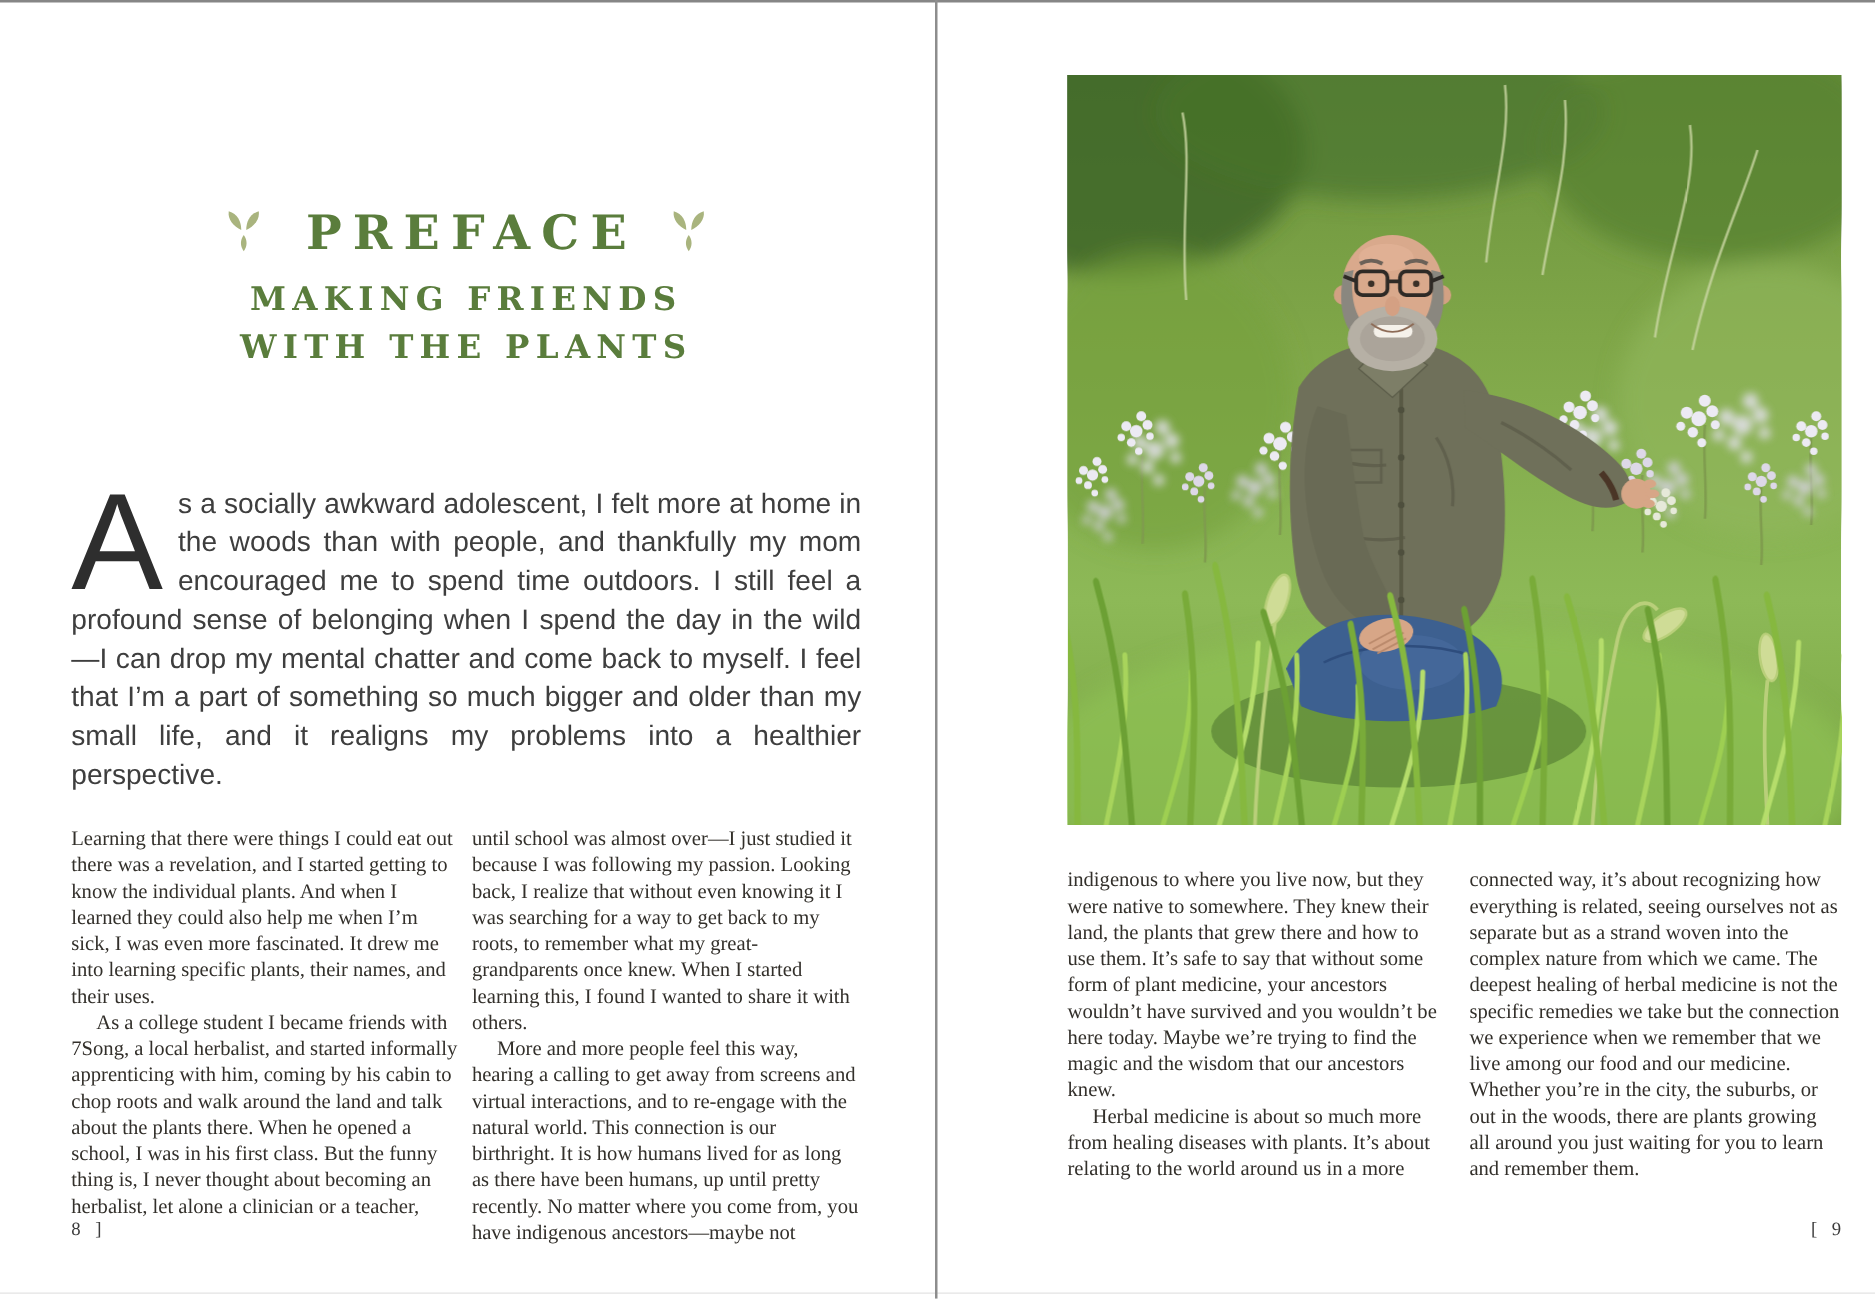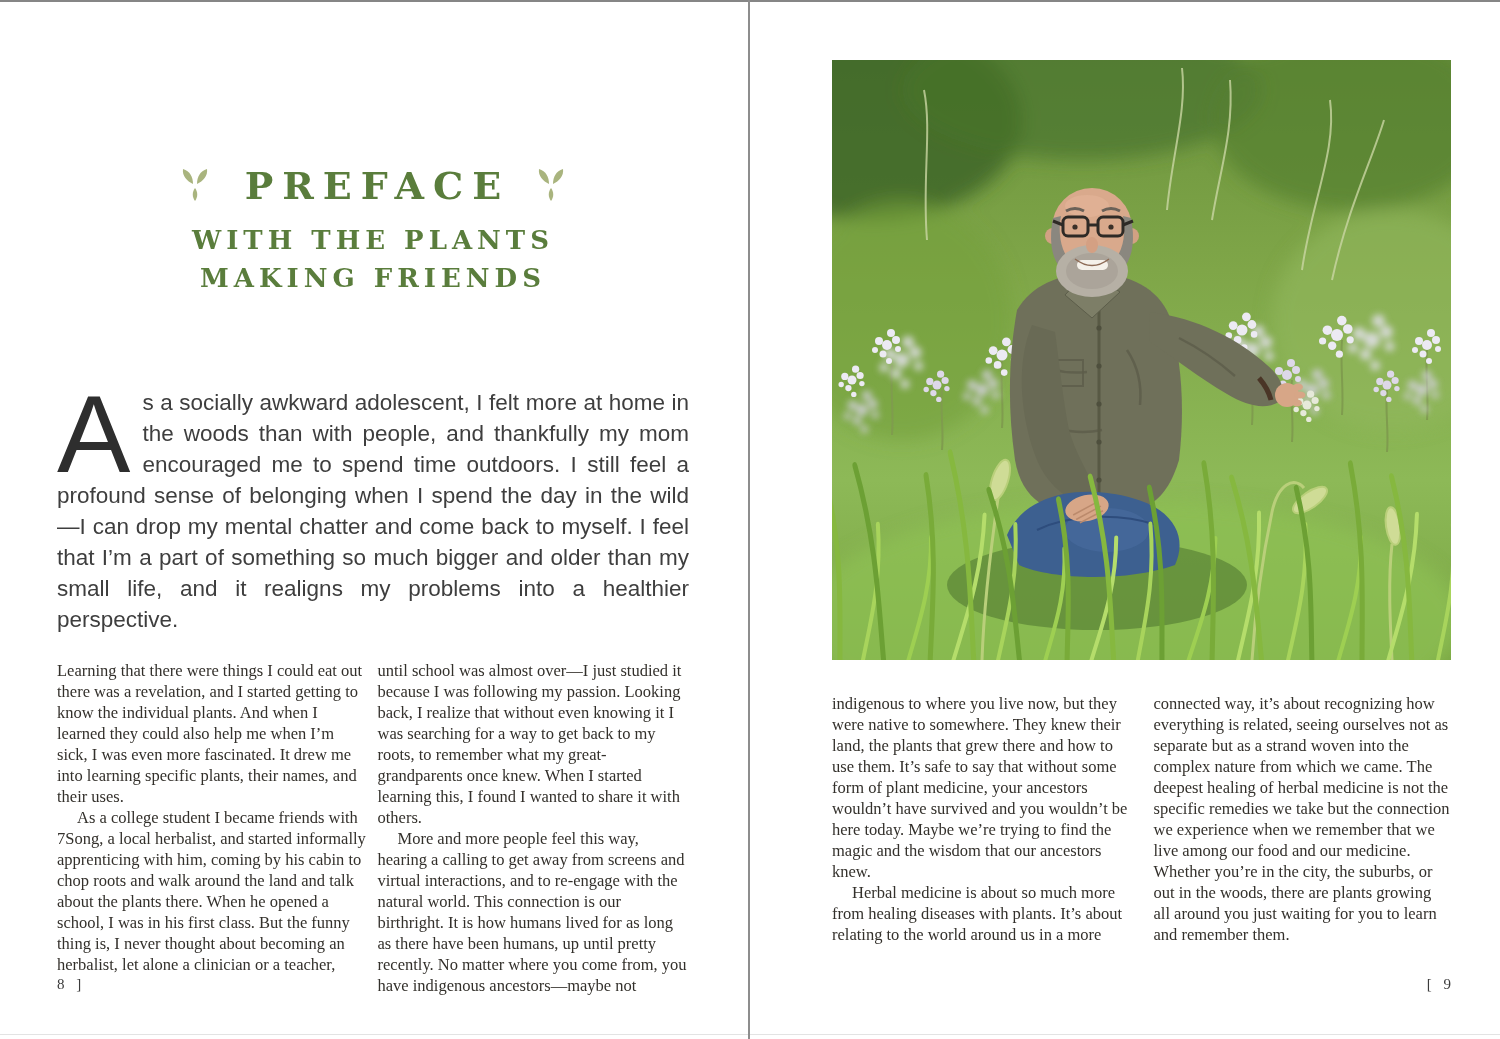--- a/index.html
+++ b/index.html
@@ -6,21 +6,21 @@
   body{
     width:1500px;height:1039px;position:relative;background:#ffffff;
     font-family:"Liberation Serif",serif;overflow:hidden;
   }
   .rule-top{position:absolute;top:0;left:0;right:0;height:2px;background:#868686;}
   .rule-bottom{position:absolute;top:1034px;left:0;right:0;height:1px;background:#e3e3e3;}
   .gutter{position:absolute;top:0;bottom:0;left:748px;width:2px;background:#8d8d8d;}
 
   .page{position:absolute;top:0;height:826px;}
   .page-left{left:57px;width:632px;}
-  .page-right{left:832px;width:619px;}
+  .page-right{left:854px;width:619px;}
 
   
   .heading{margin-top:163px;text-align:center;color:#5a7d3c;}
   .title-row{display:flex;align-items:center;justify-content:center;gap:26px;}
   .title{
     font-family:"DejaVu Serif",serif;font-weight:bold;font-size:38px;
     letter-spacing:9px;text-indent:9px;color:#5a7d3c;
   }
   .subtitle{
     font-family:"DejaVu Serif",serif;font-weight:bold;font-size:26px;
@@ -76,22 +76,22 @@
       <div class="title">PREFACE</div>
       <svg class="ornament" viewBox="0 0 30 36">
         <g fill="#a9b47e">
           <path d="M13,16 C7,13 2,8 3,1 C10,3 13,9 13,16 Z"></path>
           <path d="M17,16 C23,13 28,8 27,1 C20,3 17,9 17,16 Z"></path>
           <path d="M15,20 C12,24 12,29 15,33 C18,29 18,24 15,20 Z"></path>
         </g>
       </svg>
     </div>
     <div class="subtitle">
+      <div>MAKING FRIENDS</div>
       <div>WITH THE PLANTS</div>
-      <div>MAKING FRIENDS</div>
     </div>
   </div>
 
   <div class="intro">
     <span class="dropcap">A</span><span>s a socially awkward adolescent, I felt more at home in the woods than with people, and thankfully my mom encouraged me to spend time outdoors. I still feel a profound sense of belonging when I spend the day in the wild—I can drop my mental chatter and come back to myself. I feel that I’m a part of something so much bigger and older than my small life, and it realigns my problems into a healthier perspective.</span>
   </div>
 
   <div class="columns">
     <div class="col">
       <p>Learning that there were things I could eat out there was a revelation, and I started getting to know the individual plants. And when I learned they could also help me when I’m sick, I was even more fascinated. It drew me into learning specific plants, their names, and their uses.</p>

